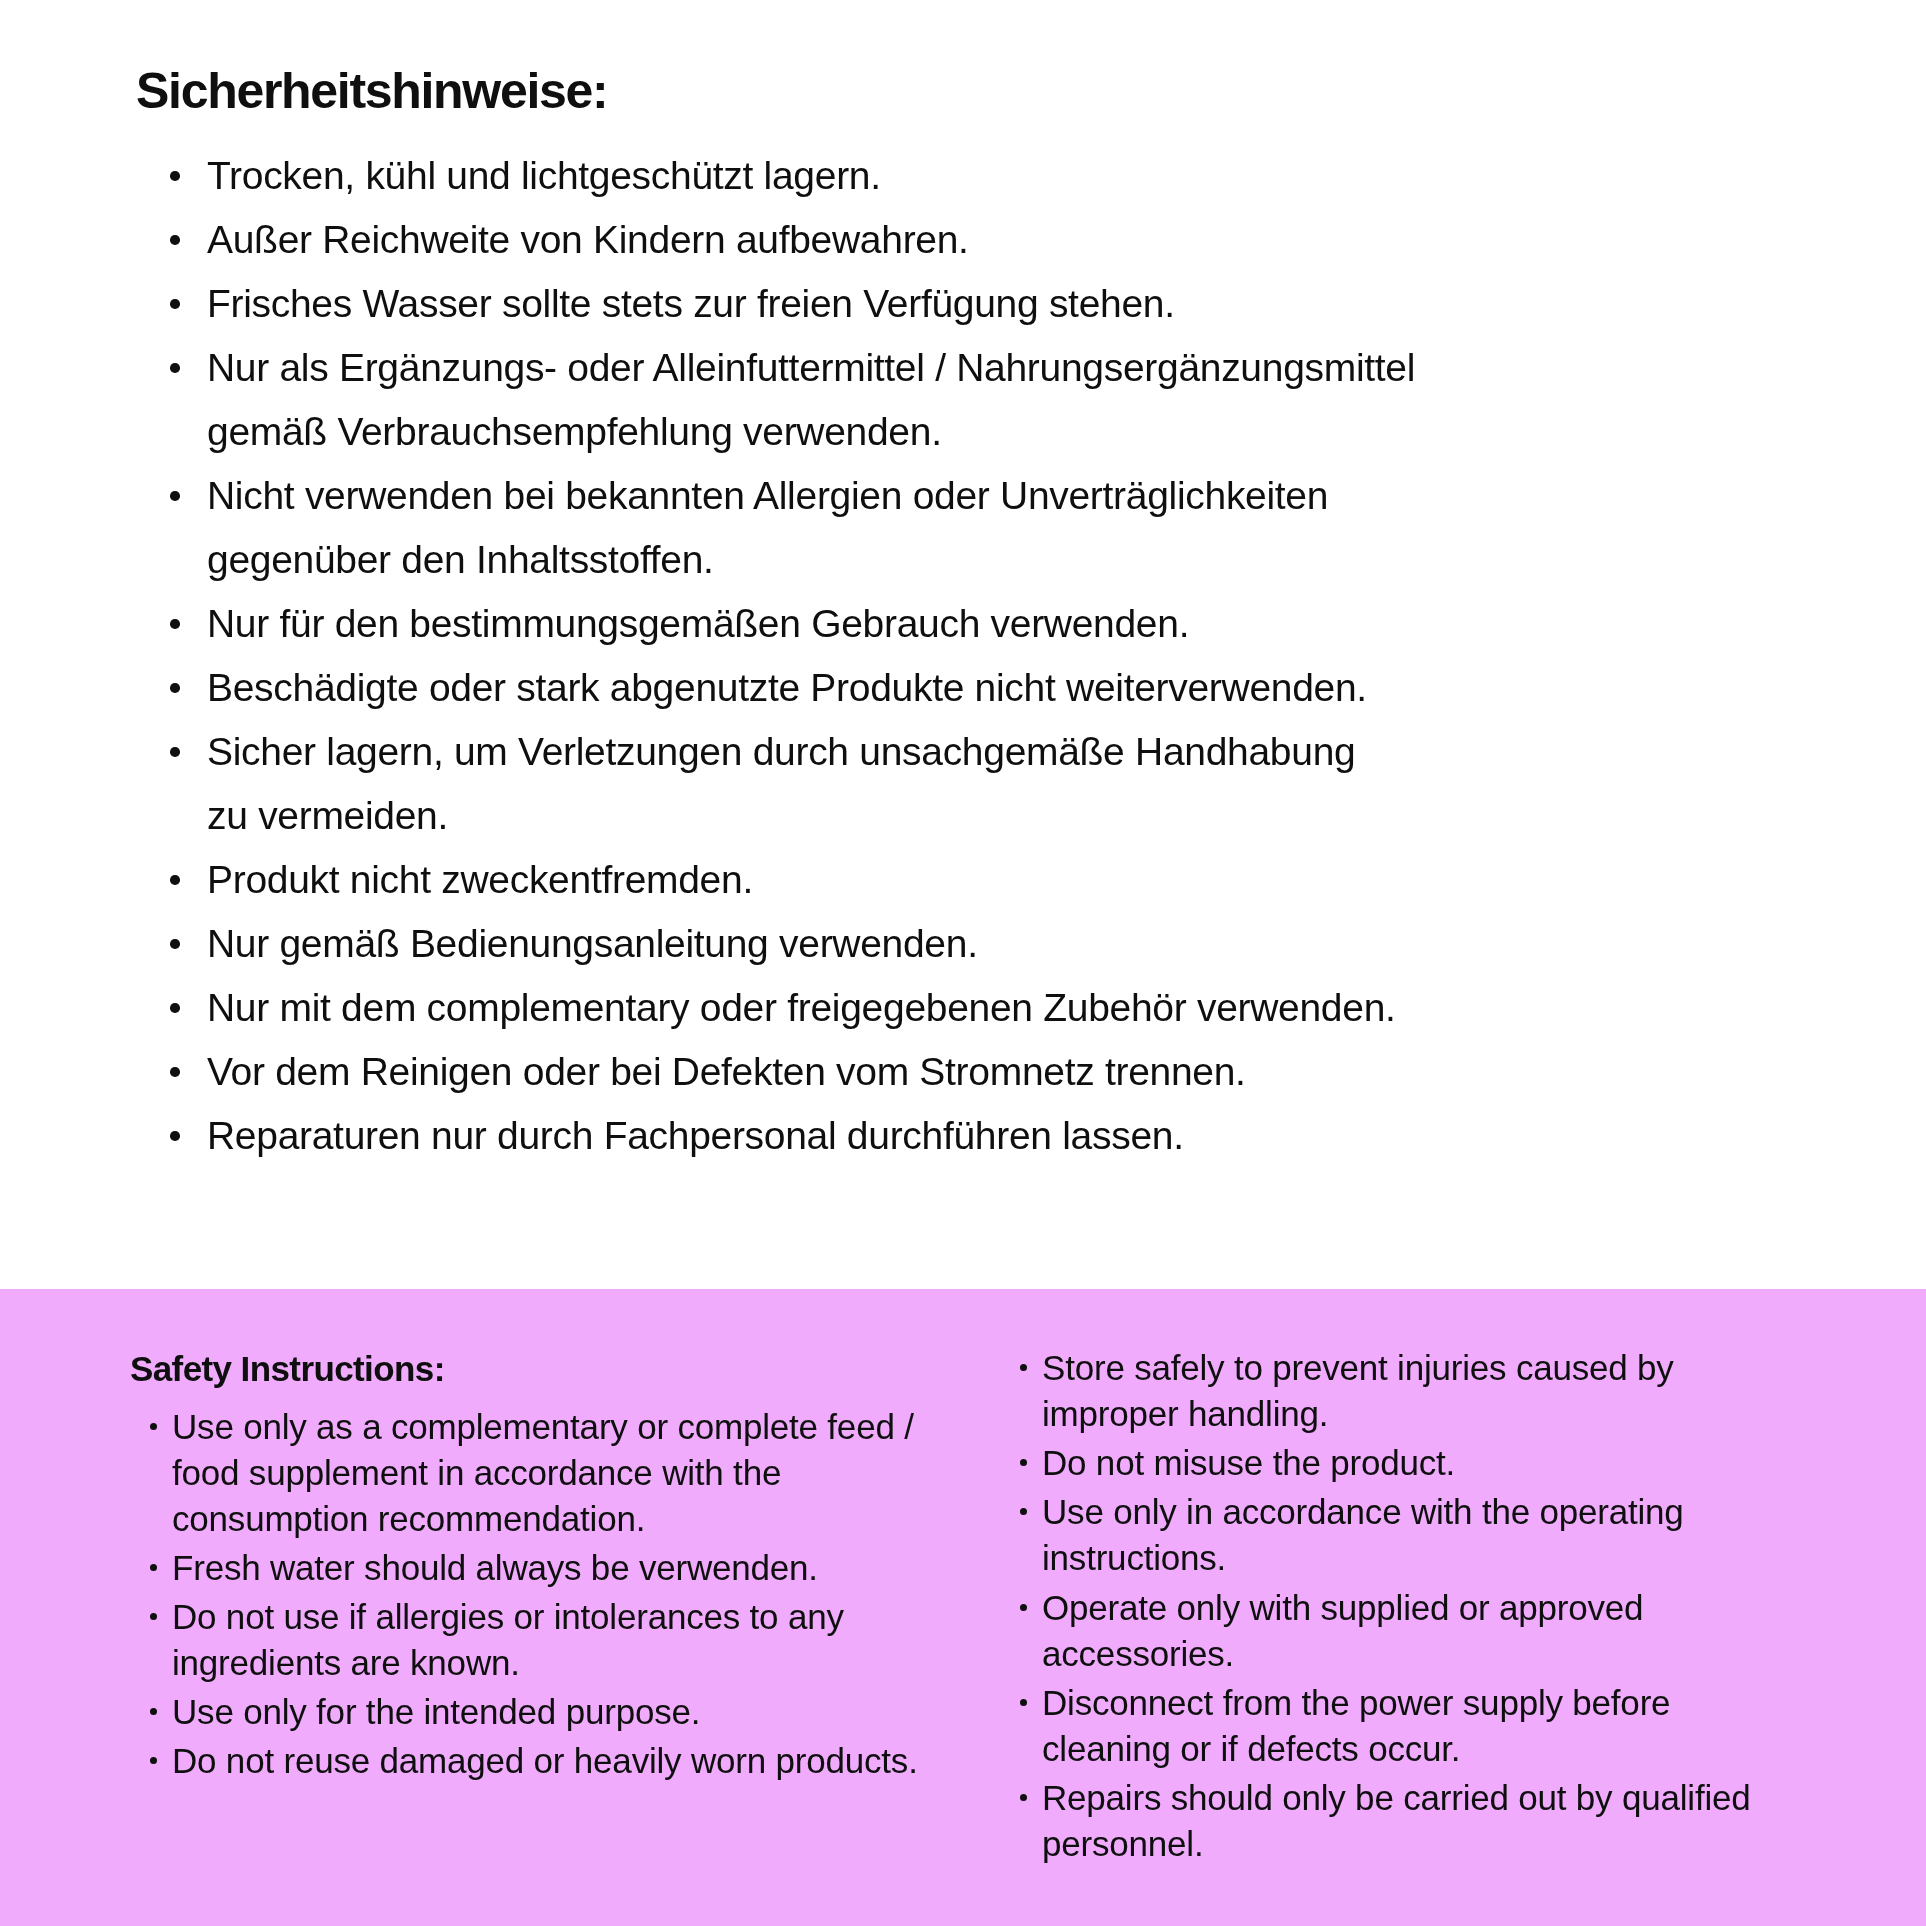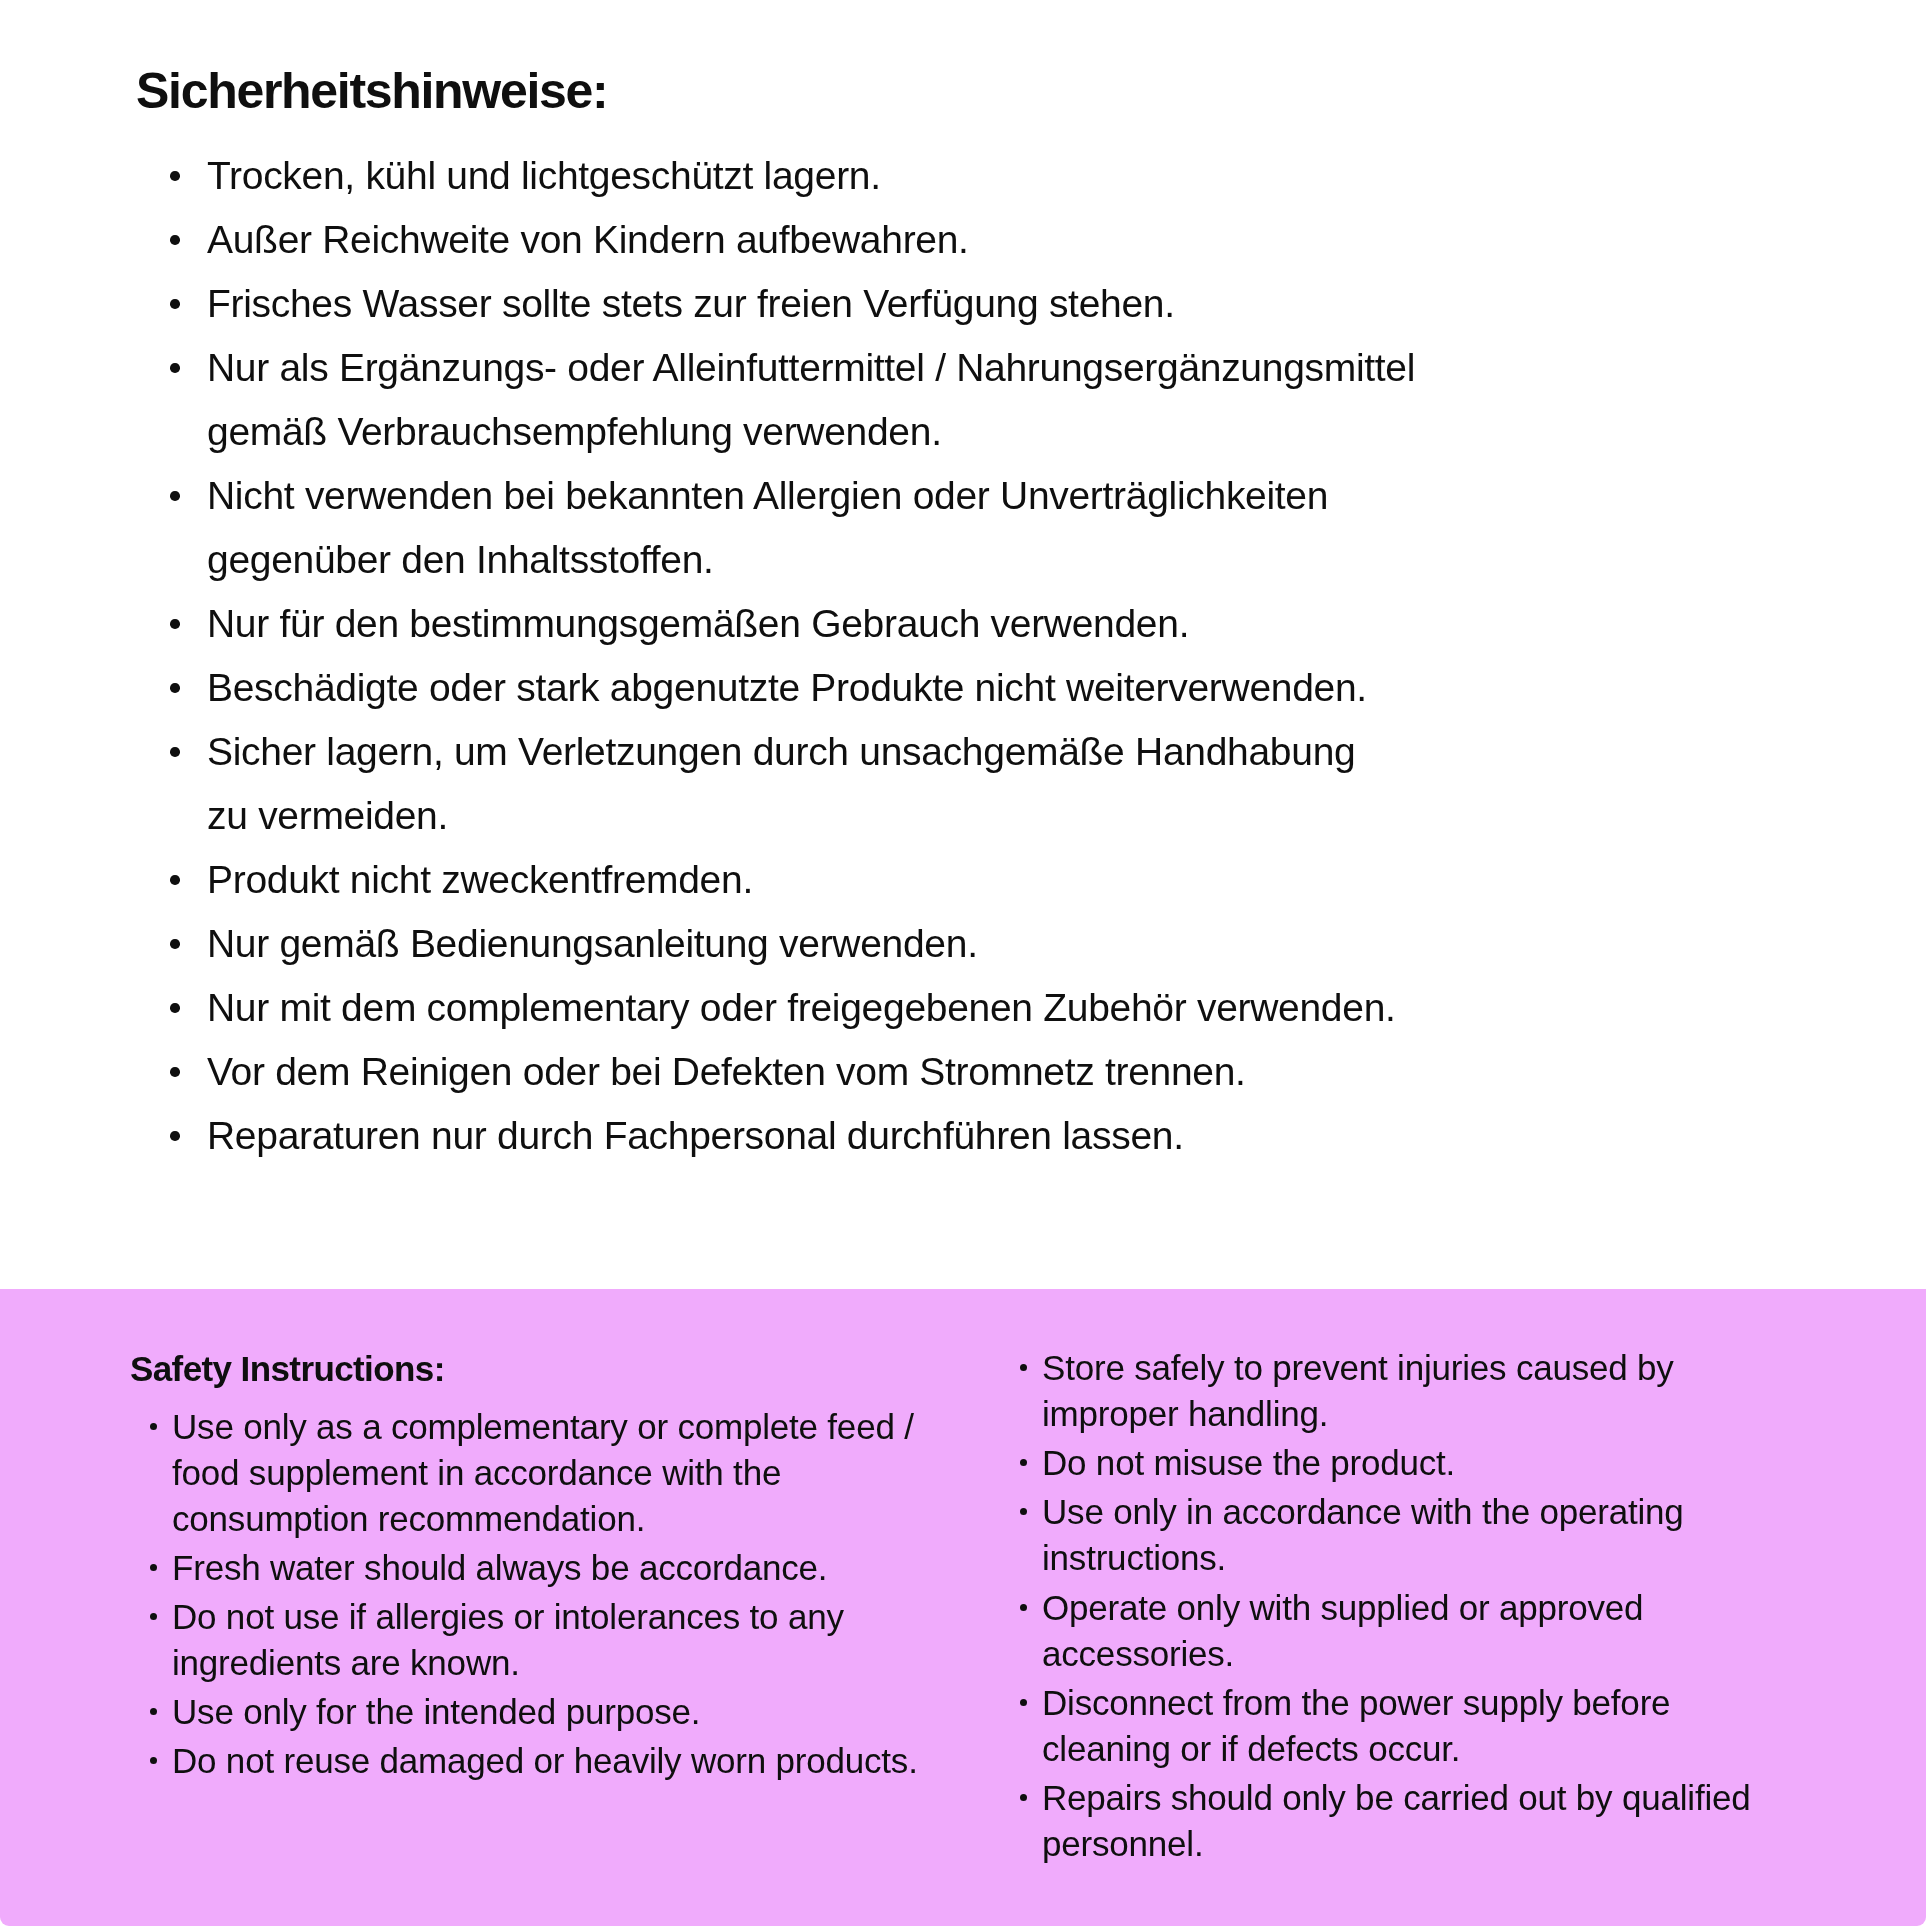--- a/index.html
+++ b/index.html
@@ -4,21 +4,20 @@
 <style>
   html, body { margin: 0; padding: 0; background: #ffffff; }
   #canvas {
     position: relative;
     width: 1926px;
     height: 1926px;
     background: #ffffff;
     overflow: hidden;
     font-family: "Liberation Sans", sans-serif;
     color: #0f0f0f;
-    border-radius: 9px;
   }
 
   
   .de-section { position: absolute; top: 0; left: 0; width: 1926px; }
   .de-heading {
     margin: 62px 0 0 136px;
     font-size: 50px;
     font-weight: bold;
     line-height: 58px;
     letter-spacing: -1.3px;
@@ -126,21 +125,21 @@
     <div class="en-col en-col-left">
       <h2 class="en-heading">Safety Instructions:</h2>
       <ul class="safety-list en-list">
 
 
 
           <li>Use only as a complementary or complete feed /
 food supplement in accordance with the
 consumption recommendation.</li>
 
-          <li>Fresh water should always be accordance.</li>
+          <li>Fresh water should always be verwenden.</li>
 
           <li>Do not use if allergies or intolerances to any
 ingredients are known.</li>
 
           <li>Use only for the intended purpose.</li>
 
           <li>Do not reuse damaged or heavily worn products.</li>
         </ul>
     </div>
     <div class="en-col en-col-right">

